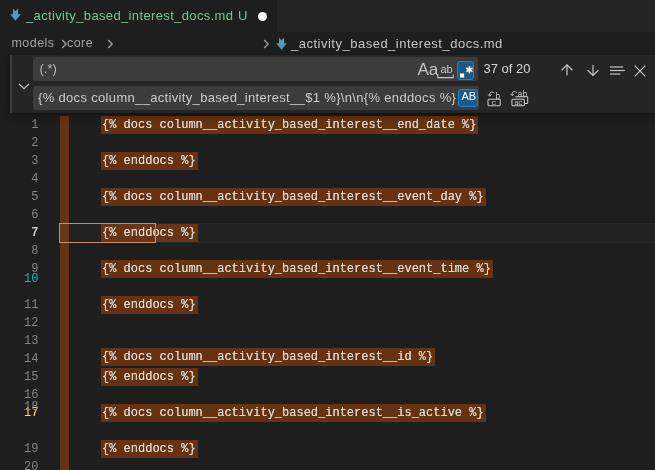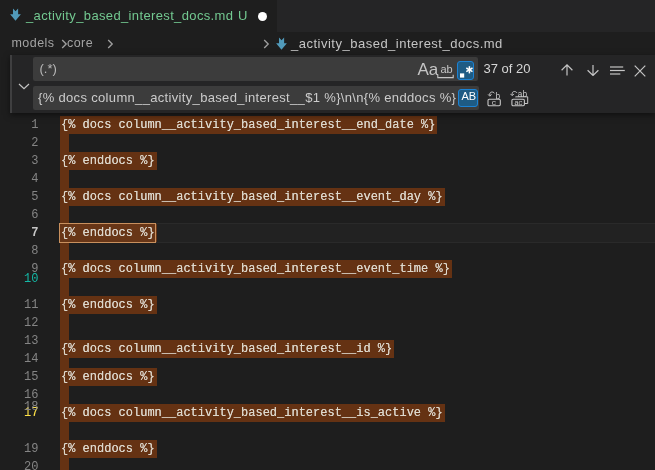--- a/index.html
+++ b/index.html
@@ -10,21 +10,21 @@
   #tab { position:absolute; left:0; top:0; width:277px; height:32px; background:#1e1e1e; }
   #tabname { position:absolute; left:26px; top:0; height:32px; line-height:32px; font-size:13px; color:#73c991; letter-spacing:0.36px; }
   #tabU { position:absolute; left:238px; top:0; height:32px; line-height:32px; font-size:13px; color:#73c991; }
   #tabdot { position:absolute; left:258px; top:11.5px; width:9px; height:9px; border-radius:50%; background:#ffffff; }
   
   #crumbs { position:absolute; left:0; top:32px; width:539px; height:23px; background:#1e1e1e; font-size:12.5px; color:#a3a3a3; }
   .crumb { position:absolute; top:0; height:23px; line-height:23px; white-space:pre; }
   
   #editor { position:absolute; left:0; top:0; width:655px; height:470px; background:#1e1e1e; }
   .num { position:absolute; width:38.5px; text-align:right; font-family:"Liberation Mono", monospace; font-size:12px; line-height:18px; color:#858585; }
-  .code { position:absolute; left:59.5px; font-family:"Liberation Mono", monospace; font-size:12px; line-height:18px; color:#d9d9d9; white-space:pre; text-shadow:0 0 0.6px rgba(217,217,217,0.9); }
+  .code { position:absolute; left:59.5px; font-family:"Liberation Mono", monospace; font-size:12px; line-height:18px; color:#d9d9d9; white-space:pre; text-shadow:0 0 0.6px rgba(217,217,217,0.9);padding-left:41px; }
   .hl { color:#ded8cb; background:#653213; padding:0 2px 0 1.5px; display:inline-block; height:18px; line-height:18px; }
   #nlbar { position:absolute; left:60px; top:115.5px; width:8.5px; height:354.5px; background:#653213; }
   #curline { position:absolute; left:59px; top:223px; width:596px; height:19.5px; border-top:1px solid #2a2a2a; border-bottom:1px solid #2a2a2a; background:rgba(255,255,255,0.02); }
   #curmatch { position:absolute; left:59px; top:223px; width:96.5px; height:19.5px; border:1.5px solid #c8905e; }
   
   #widget { position:absolute; left:19px; top:55px; width:636px; height:57.5px; background:#252526; }
   .input { position:absolute; background:#3c3c3c; border-radius:2px; }
   #findinput { left:14px; top:1.5px; width:445px; height:24.5px; }
   #replinput { left:14px; top:30.5px; width:446px; height:24px; }
   .itext { position:absolute; font-size:13px; line-height:23.5px; white-space:pre; }
@@ -79,21 +79,21 @@
     <span class="num" style="top:223.5px;color:#c6c6c6;font-weight:bold">7</span>
     <span class="code" style="top:223.5px"><span class="hl">{% enddocs %}</span></span>
     <span class="num" style="top:241.5px;color:#858585">8</span>
     <span class="num" style="top:259.5px;color:#858585">9</span>
     <span class="code" style="top:259.5px"><span class="hl">{% docs column__activity_based_interest__event_time %}</span></span>
     <span class="num" style="top:270px;color:#14b8a6">10</span>
     <span class="num" style="top:295.5px;color:#858585">11</span>
     <span class="code" style="top:295.5px"><span class="hl">{% enddocs %}</span></span>
     <span class="num" style="top:313.5px;color:#858585">12</span>
     <span class="num" style="top:331.5px;color:#858585">13</span>
-    <span class="code" style="top:340px"><span class="hl">{% docs column__activity_based_interest__id %}</span></span>
+    <span class="code" style="top:348px"><span class="hl">{% docs column__activity_based_interest__id %}</span></span>
     <span class="num" style="top:349.5px;color:#858585">14</span>
     <span class="num" style="top:367.5px;color:#858585">15</span>
     <span class="code" style="top:367.5px"><span class="hl">{% enddocs %}</span></span>
     <span class="num" style="top:385.5px;color:#858585">16</span>
     <span class="num" style="top:403.5px;color:#fde047">17</span>
     <span class="code" style="top:403.5px"><span class="hl">{% docs column__activity_based_interest__is_active %}</span></span>
     <span class="num" style="top:398px;color:#858585">18</span>
     <span class="num" style="top:439.5px;color:#858585">19</span>
     <span class="code" style="top:439.5px"><span class="hl">{% enddocs %}</span></span>
     <span class="num" style="top:457.5px;color:#858585">20</span>

